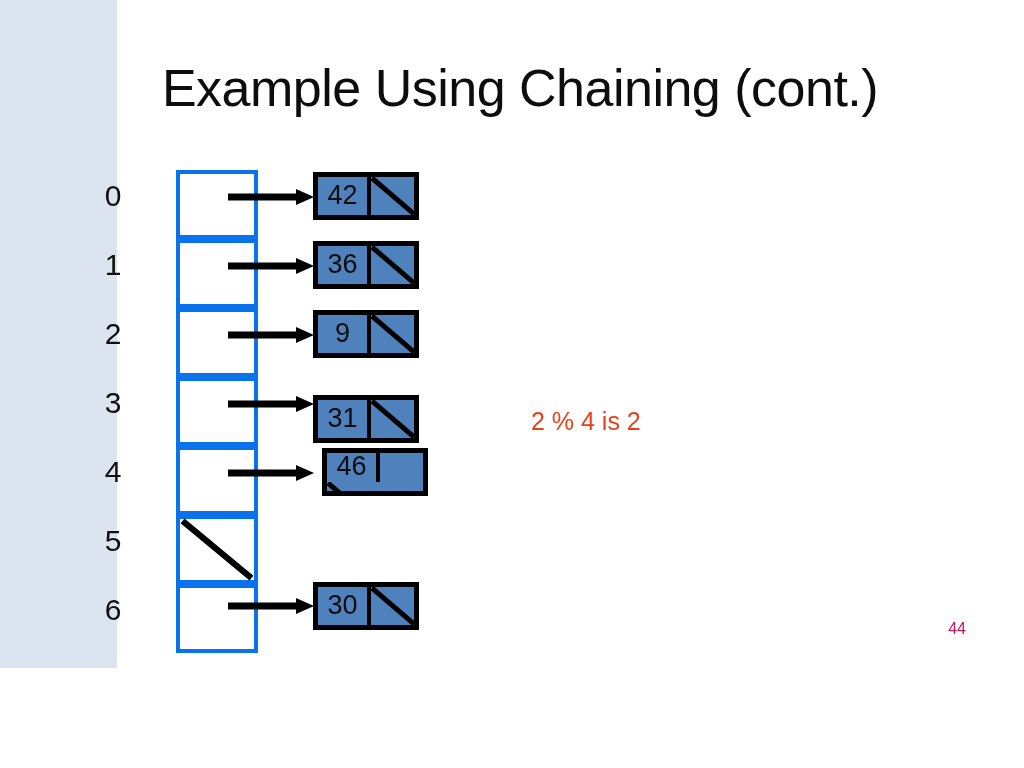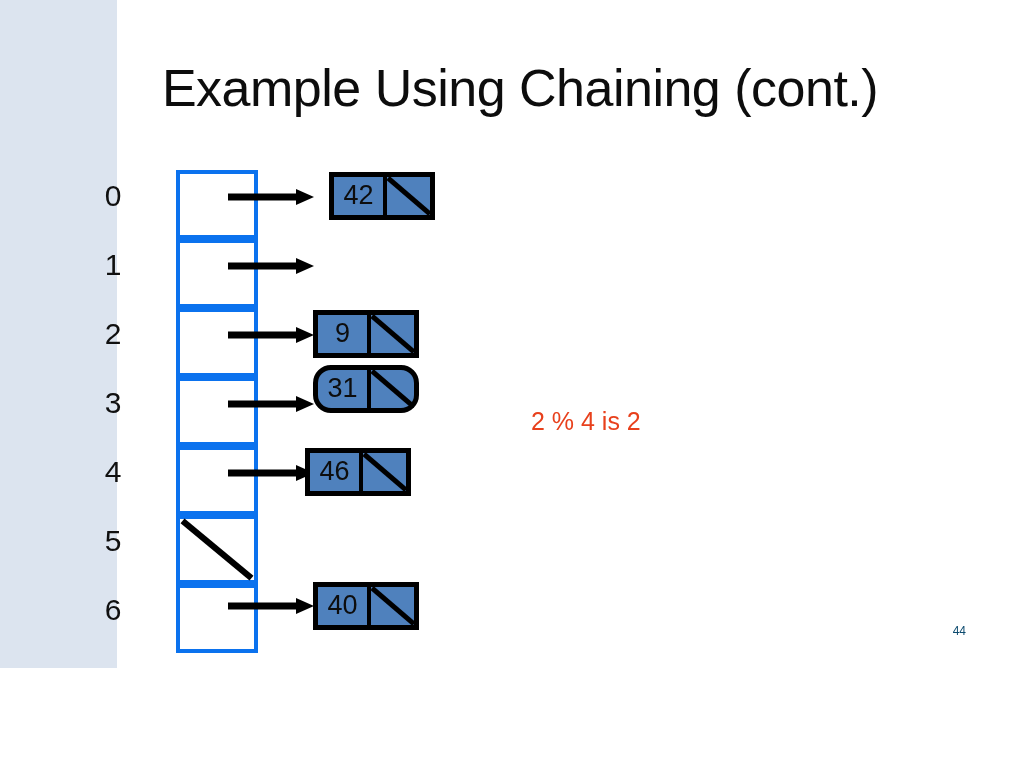--- a/index.html
+++ b/index.html
@@ -137,22 +137,22 @@
     white-space: nowrap;
     line-height: 1;
   }
 
   
   #page-number {
     position: absolute;
     right: 58px;
     bottom: 30px;
     font-family: "Liberation Sans", sans-serif;
-    font-size: 12px;
-    color: #0c4a6e;
+    font-size: 16px;
+    color: #be185d;
   }
 </style>
 </head>
 <body>
 
 <div id="slide">
 
   <div id="left-band"></div>
 
   <div id="slide-title">Example Using Chaining (cont.)</div>
@@ -197,59 +197,67 @@
   </svg>
   <svg class="link-arrow" style="left:228px; top:464px;" width="88" height="18">
     <line x1="0" y1="9" x2="72" y2="9" stroke="#000000" stroke-width="7"></line>
     <polygon points="68,1 86,9 68,17" fill="#000000"></polygon>
   </svg>
   <svg class="link-arrow" style="left:228px; top:597px;" width="88" height="18">
     <line x1="0" y1="9" x2="72" y2="9" stroke="#000000" stroke-width="7"></line>
     <polygon points="68,1 86,9 68,17" fill="#000000"></polygon>
   </svg>
 
-  <div class="node" style="left:313px; top:172px;margin-left:16px;">
+  <div class="node" style="left:313px; top:172px;">
     <div class="node-key">42</div>
     <div class="node-next">
       <svg viewBox="0 0 44 38" width="44" height="38">
         <line x1="1" y1="1" x2="43" y2="37" stroke="#000000" stroke-width="5"></line>
       </svg>
     </div>
   </div>
 
+  <div class="node" style="left:313px; top:241px;">
+    <div class="node-key">36</div>
+    <div class="node-next">
+      <svg viewBox="0 0 44 38" width="44" height="38">
+        <line x1="1" y1="1" x2="43" y2="37" stroke="#000000" stroke-width="5"></line>
+      </svg>
+    </div>
+  </div>
 
   <div class="node" style="left:313px; top:310px;">
     <div class="node-key">9</div>
     <div class="node-next">
       <svg viewBox="0 0 44 38" width="44" height="38">
         <line x1="1" y1="1" x2="43" y2="37" stroke="#000000" stroke-width="5"></line>
       </svg>
     </div>
   </div>
 
-  <div class="node" style="left:313px; top:365px;border-radius:18px;">
+  <div class="node" style="left:313px; top:395px;">
     <div class="node-key">31</div>
     <div class="node-next">
       <svg viewBox="0 0 44 38" width="44" height="38">
         <line x1="1" y1="1" x2="43" y2="37" stroke="#000000" stroke-width="5"></line>
       </svg>
     </div>
   </div>
 
-  <div class="node" style="left:305px; top:448px;">
+  <div class="node" style="left:322px; top:448px;flex-direction:column;">
     <div class="node-key">46</div>
     <div class="node-next">
       <svg viewBox="0 0 44 38" width="44" height="38">
         <line x1="1" y1="1" x2="43" y2="37" stroke="#000000" stroke-width="5"></line>
       </svg>
     </div>
   </div>
 
   <div class="node" style="left:313px; top:582px;">
-    <div class="node-key">40</div>
+    <div class="node-key">30</div>
     <div class="node-next">
       <svg viewBox="0 0 44 38" width="44" height="38">
         <line x1="1" y1="1" x2="43" y2="37" stroke="#000000" stroke-width="5"></line>
       </svg>
     </div>
   </div>
 
   <div class="annotation" style="left:531px; top:409px;">2 % 4 is 2</div>
 
   <div id="page-number">44</div>

